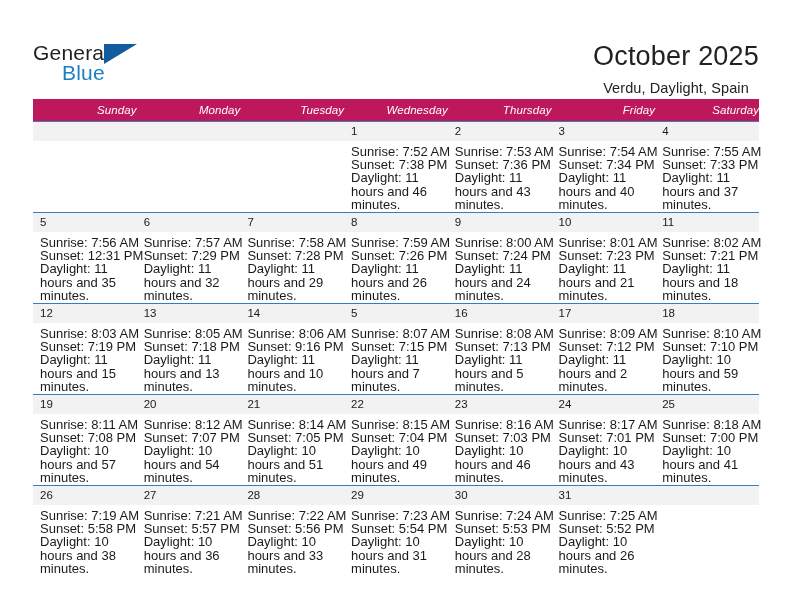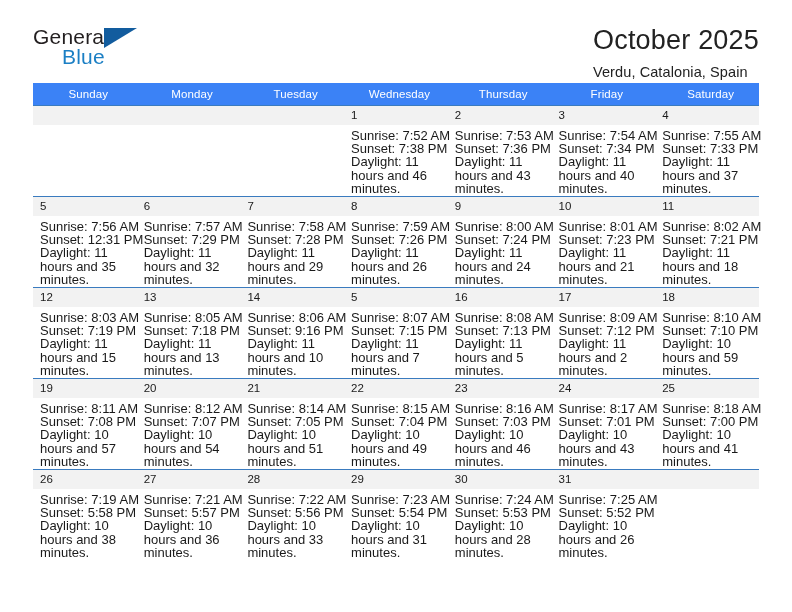--- a/index.html
+++ b/index.html
@@ -12,21 +12,21 @@
     height: 612px;
     font-family: "Liberation Sans", sans-serif;
     color: #000000;
     overflow: hidden;
   }
   .page {
     position: relative;
     width: 792px;
     height: 612px;
     box-sizing: border-box;
-    padding: 0 33px;
+    padding: 16px 33px;
   }
 
   
   .top {
     display: flex;
     align-items: flex-start;
     justify-content: space-between;
     padding-top: 26px;
     height: 72px;
     box-sizing: border-box;
@@ -58,21 +58,21 @@
   .logo-tri {
     position: absolute;
     left: 71px;
     top: 2px;
     width: 0;
     height: 0;
     border-left: 33px solid #125c9e;
     border-bottom: 20px solid transparent;
   }
   .titles {
-    text-align: left;
+    text-align: center;
     flex: 0 0 auto;
   }
   .month-title {
     font-size: 27px;
     color: #222222;
     line-height: 1.05;
     font-weight: normal;
     letter-spacing: .2px;
   }
   .location {
@@ -83,29 +83,30 @@
   }
 
   
   .calendar {
     margin-top: 11px;
     width: 726px;
     border-collapse: collapse;
     table-layout: fixed;
   }
   .calendar th {
-    background: #3b82f6;
+    background: #be185d;
     color: #ffffff;
     font-size: 11.5px;
     font-weight: normal;
-    text-align: center;
+    text-align: right;
     padding: 5px 0 5px 7px;
     height: 21px;
     box-sizing: border-box;
     letter-spacing: .1px;
+    font-style: italic;
   }
   .calendar td {
     width: 103.7px;
     height: 90px;
     vertical-align: top;
     padding: 0;
     border-top: 1px solid #3a7bbf;
     background: #ffffff;
   }
   .cell {
@@ -139,21 +140,21 @@
 <div class="page">
 
   <div class="top">
     <div class="logo">
       <span class="logo-general">General</span>
       <span class="logo-tri"></span>
       <span class="logo-blue">Blue</span>
     </div>
     <div class="titles">
       <div class="month-title">October 2025</div>
-      <div class="location">Verdu, Catalonia, Spain</div>
+      <div class="location">Verdu, Daylight, Spain</div>
     </div>
   </div>
 
   <table class="calendar">
     <thead>
       <tr>
         <th>Sunday</th>
         <th>Monday</th>
         <th>Tuesday</th>
         <th>Wednesday</th>

